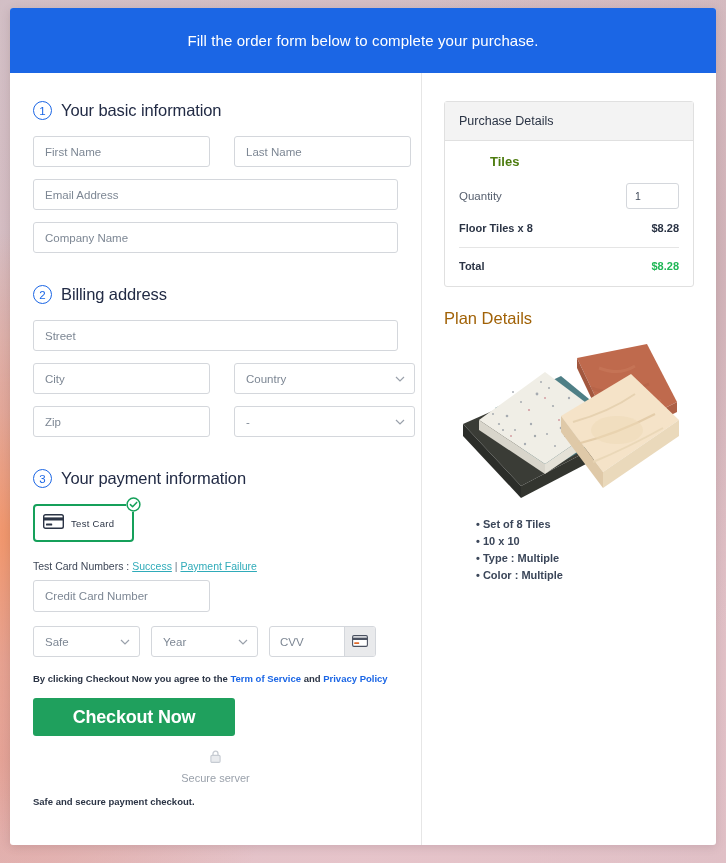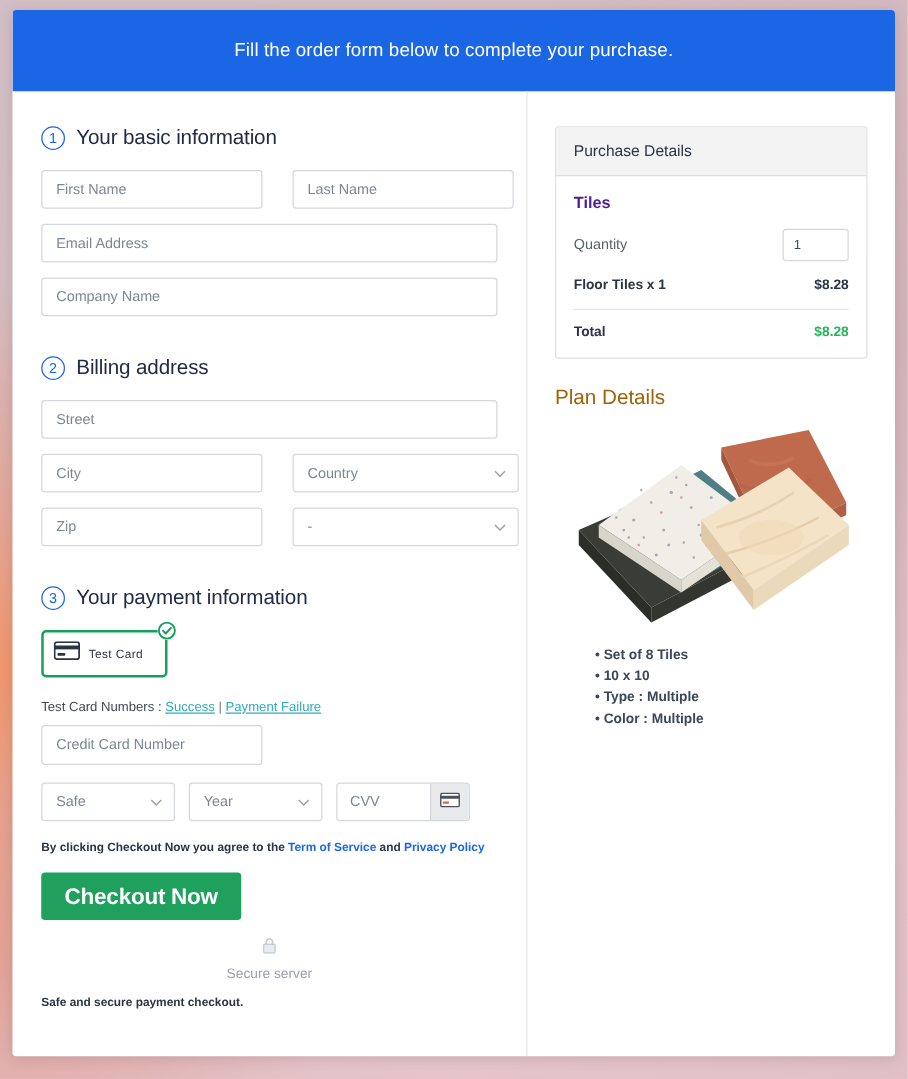--- a/index.html
+++ b/index.html
@@ -195,21 +195,21 @@
 
   .terms {
     font-size: 9.5px;
     font-weight: bold;
     color: #2b3445;
     margin-bottom: 14px;
   }
   .terms a { color: #1b66e5; text-decoration: none; }
 
   .checkout {
-    width: 160px;
+    width: 202px;
     height: 38px;
     background: #1fa05d;
     color: #ffffff;
     border: none;
     border-radius: 3px;
     font-size: 18px;
     font-weight: bold;
     letter-spacing: -.2px;
     cursor: pointer;
     margin-bottom: 14px;
@@ -240,22 +240,23 @@
     background: #f3f3f3;
     border-bottom: 1px solid #e0e0e0;
     padding: 12px 14px;
     font-size: 12.5px;
     color: #2b3445;
   }
   .pd-body { padding: 13px 14px 14px 14px; }
   .pd-title {
     font-size: 13px;
     font-weight: bold;
-    color: #4c1d95;
+    color: #4d7c0f;
     margin-bottom: 14px;
+    margin-left: 31px;
   }
   .qty-row {
     display: flex; align-items: center; justify-content: space-between;
     margin-bottom: 13px;
   }
   .qty-lbl { font-size: 11.5px; color: #565f6e; }
   .qty-in {
     width: 53px; height: 26px;
     border: 1px solid #d4d7dc;
     border-radius: 3px;
@@ -449,21 +450,21 @@
 
       <div class="pd">
         <div class="pd-head">Purchase Details</div>
         <div class="pd-body">
           <div class="pd-title">Tiles</div>
           <div class="qty-row">
             <span class="qty-lbl">Quantity</span>
             <input class="qty-in" type="text" value="1" style="">
           </div>
           <div class="line-row">
-            <span>Floor Tiles x 1</span>
+            <span>Floor Tiles x 8</span>
             <span>$8.28</span>
           </div>
           <div class="total-row">
             <span>Total</span>
             <span class="total-amt">$8.28</span>
           </div>
         </div>
       </div>
 
       <div class="plan-title">Plan Details</div>

